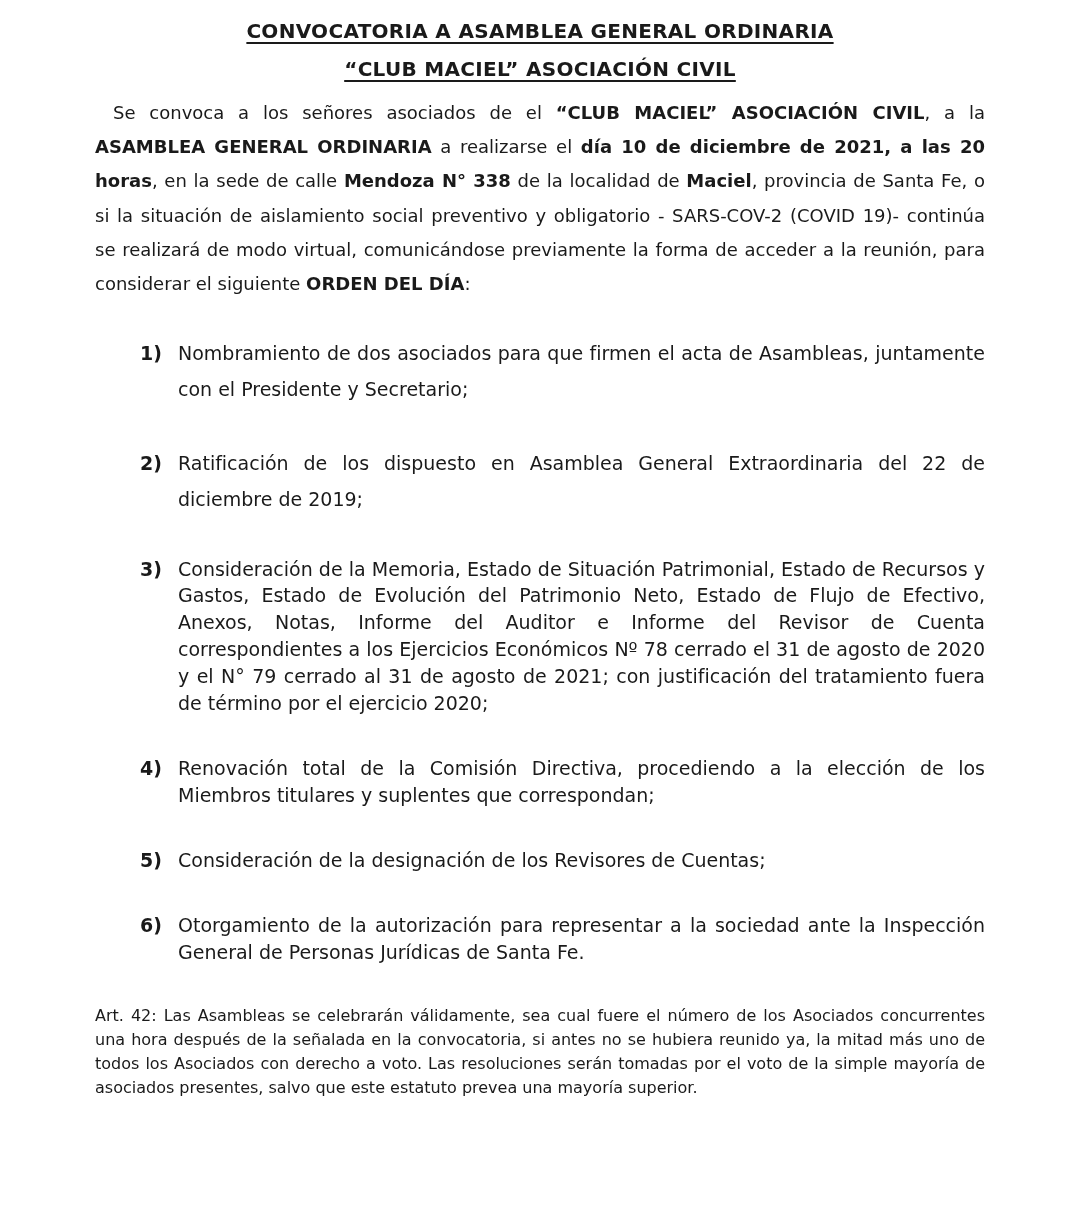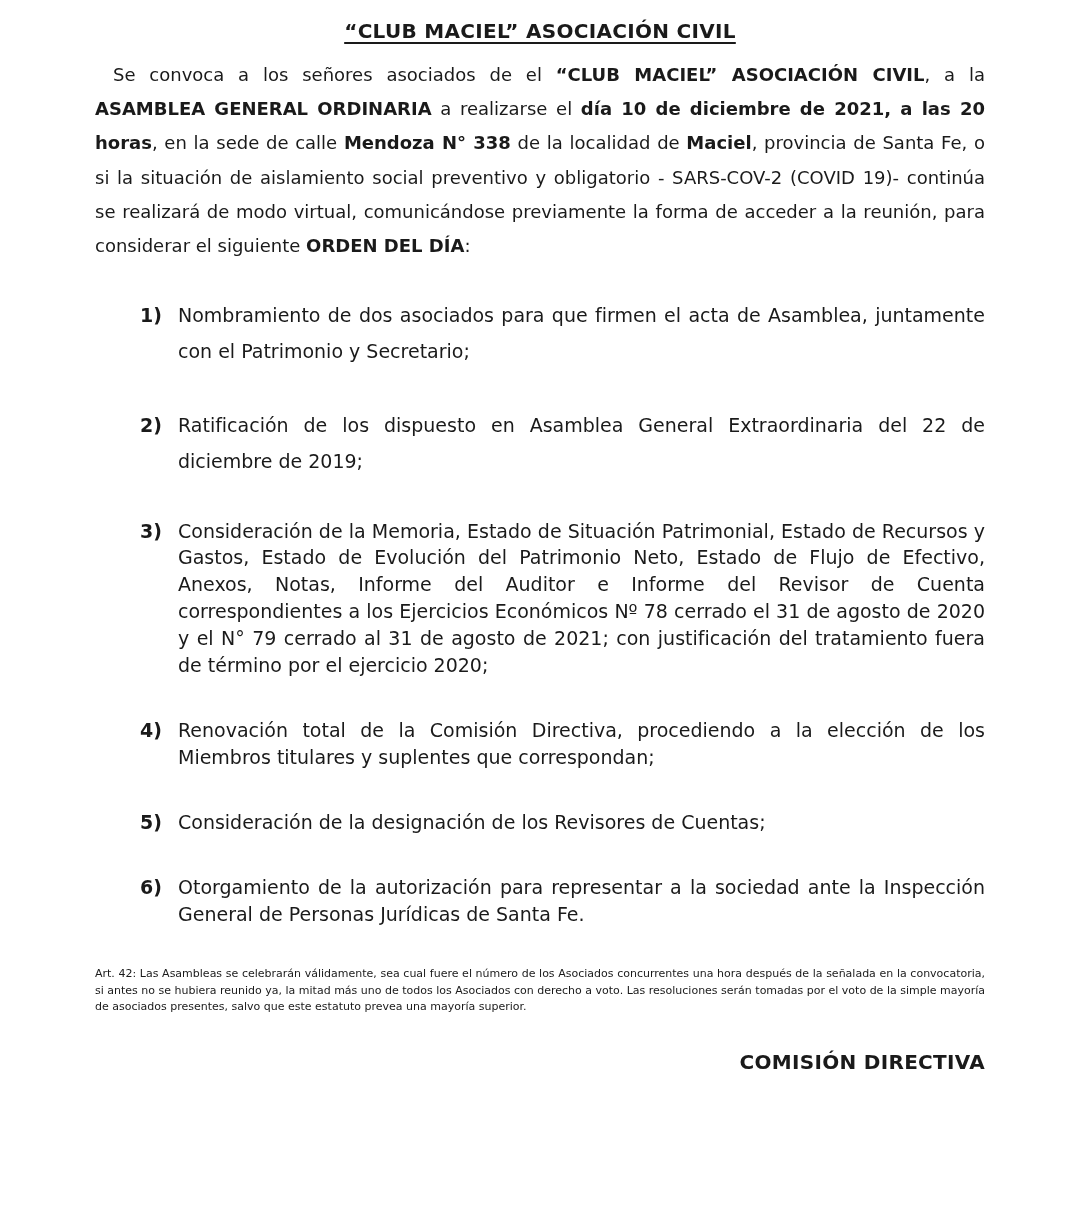--- a/index.html
+++ b/index.html
@@ -53,47 +53,48 @@
   .agenda .num {
     flex: 0 0 38px;
     font-weight: bold;
   }
   .agenda .txt {
     flex: 1;
     text-align: justify;
   }
 
   .footnote {
-    font-size: 11px;
+    font-size: 16px;
     line-height: 1.5;
     text-align: justify;
     margin: 22px 0 0 0;
   }
 
   .signature {
     margin-top: 34px;
     text-align: right;
     font-size: 20px;
     font-weight: bold;
     letter-spacing: 0.3px;
   }
 </style>
 </head>
 <body>
 
 <div class="page">
 
+  <h1 class="title">CONVOCATORIA A ASAMBLEA GENERAL ORDINARIA</h1>
   <h2 class="subtitle">“CLUB MACIEL” ASOCIACIÓN CIVIL</h2>
 
   <p class="intro"><span class="seg">Se convoca a los señores asociados de el </span><span class="seg bold">“CLUB MACIEL” ASOCIACIÓN CIVIL</span><span class="seg">, a la </span><span class="seg bold">ASAMBLEA GENERAL ORDINARIA</span><span class="seg"> a realizarse el </span><span class="seg bold">día 10 de diciembre de 2021, a las 20 horas</span><span class="seg">, en la sede de calle </span><span class="seg bold">Mendoza N° 338</span><span class="seg"> de la localidad de </span><span class="seg bold">Maciel</span><span class="seg">, provincia de Santa Fe, o si la situación de aislamiento social preventivo y obligatorio - SARS-COV-2 (COVID 19)- continúa se realizará de modo virtual, comunicándose previamente la forma de acceder a la reunión, para considerar el siguiente </span><span class="seg bold">ORDEN DEL DÍA</span><span class="seg">:</span></p>
 
   <ol class="agenda">
     <li class="spaced">
       <span class="num">1)</span>
-      <span class="txt">Nombramiento de dos asociados para que firmen el acta de Asamblea, juntamente con el Patrimonio y Secretario;</span>
+      <span class="txt">Nombramiento de dos asociados para que firmen el acta de Asambleas, juntamente con el Presidente y Secretario;</span>
     </li>
     <li class="spaced">
       <span class="num">2)</span>
       <span class="txt">Ratificación de los dispuesto en Asamblea General Extraordinaria del 22 de diciembre de 2019;</span>
     </li>
     <li class="tight">
       <span class="num">3)</span>
       <span class="txt">Consideración de la Memoria, Estado de Situación Patrimonial, Estado de Recursos y Gastos, Estado de Evolución del Patrimonio Neto, Estado de Flujo de Efectivo, Anexos, Notas, Informe del Auditor e Informe del Revisor de Cuenta correspondientes a los Ejercicios Económicos Nº 78 cerrado el 31 de agosto de 2020 y el N° 79 cerrado al 31 de agosto de 2021; con justificación del tratamiento fuera de término por el ejercicio 2020;</span>
     </li>
     <li class="tight">
@@ -105,15 +106,14 @@
       <span class="txt">Consideración de la designación de los Revisores de Cuentas;</span>
     </li>
     <li class="tight">
       <span class="num">6)</span>
       <span class="txt">Otorgamiento de la autorización para representar a la sociedad ante la Inspección General de Personas Jurídicas de Santa Fe.</span>
     </li>
   </ol>
 
   <p class="footnote">Art. 42: Las Asambleas se celebrarán válidamente, sea cual fuere el número de los Asociados concurrentes una hora después de la señalada en la convocatoria, si antes no se hubiera reunido ya, la mitad más uno de todos los Asociados con derecho a voto. Las resoluciones serán tomadas por el voto de la simple mayoría de asociados presentes, salvo que este estatuto prevea una mayoría superior.</p>
 
-  <div class="signature">COMISIÓN DIRECTIVA</div>
 
 </div>
 
 </body></html>

